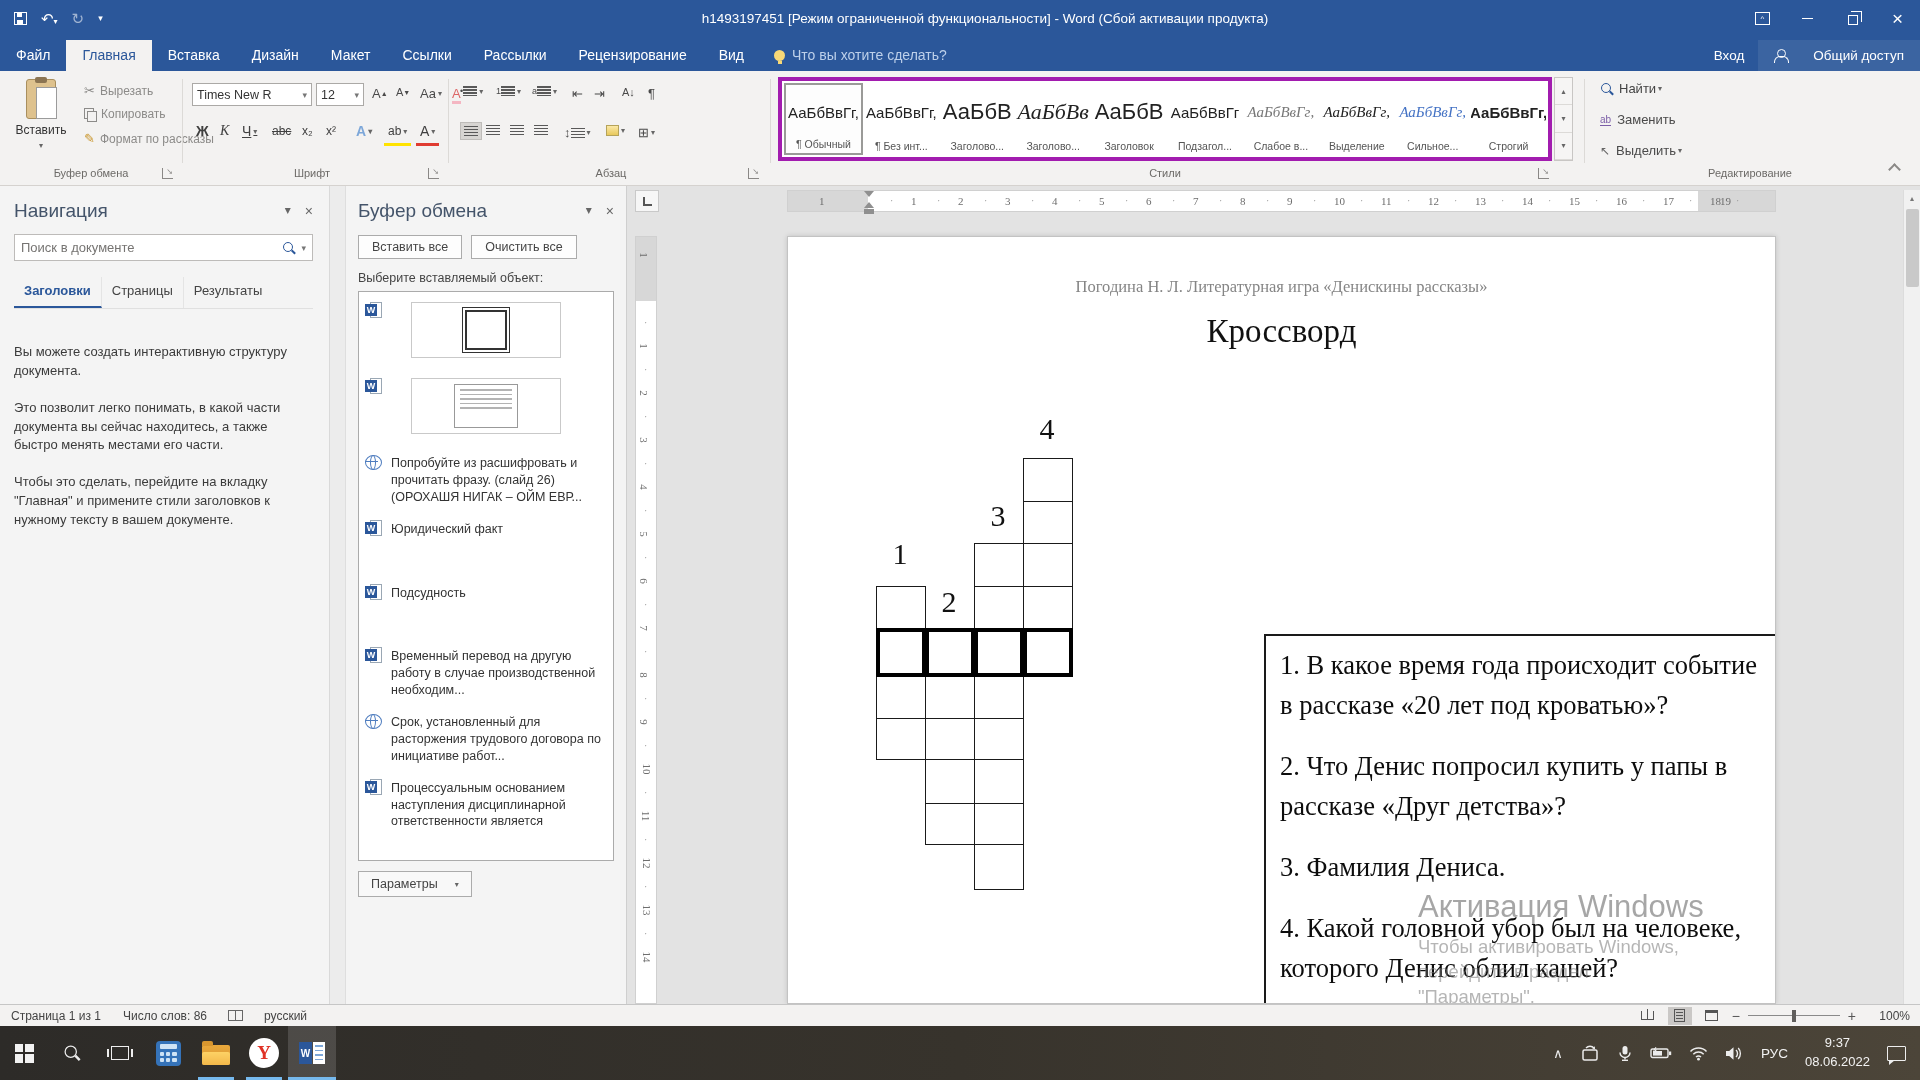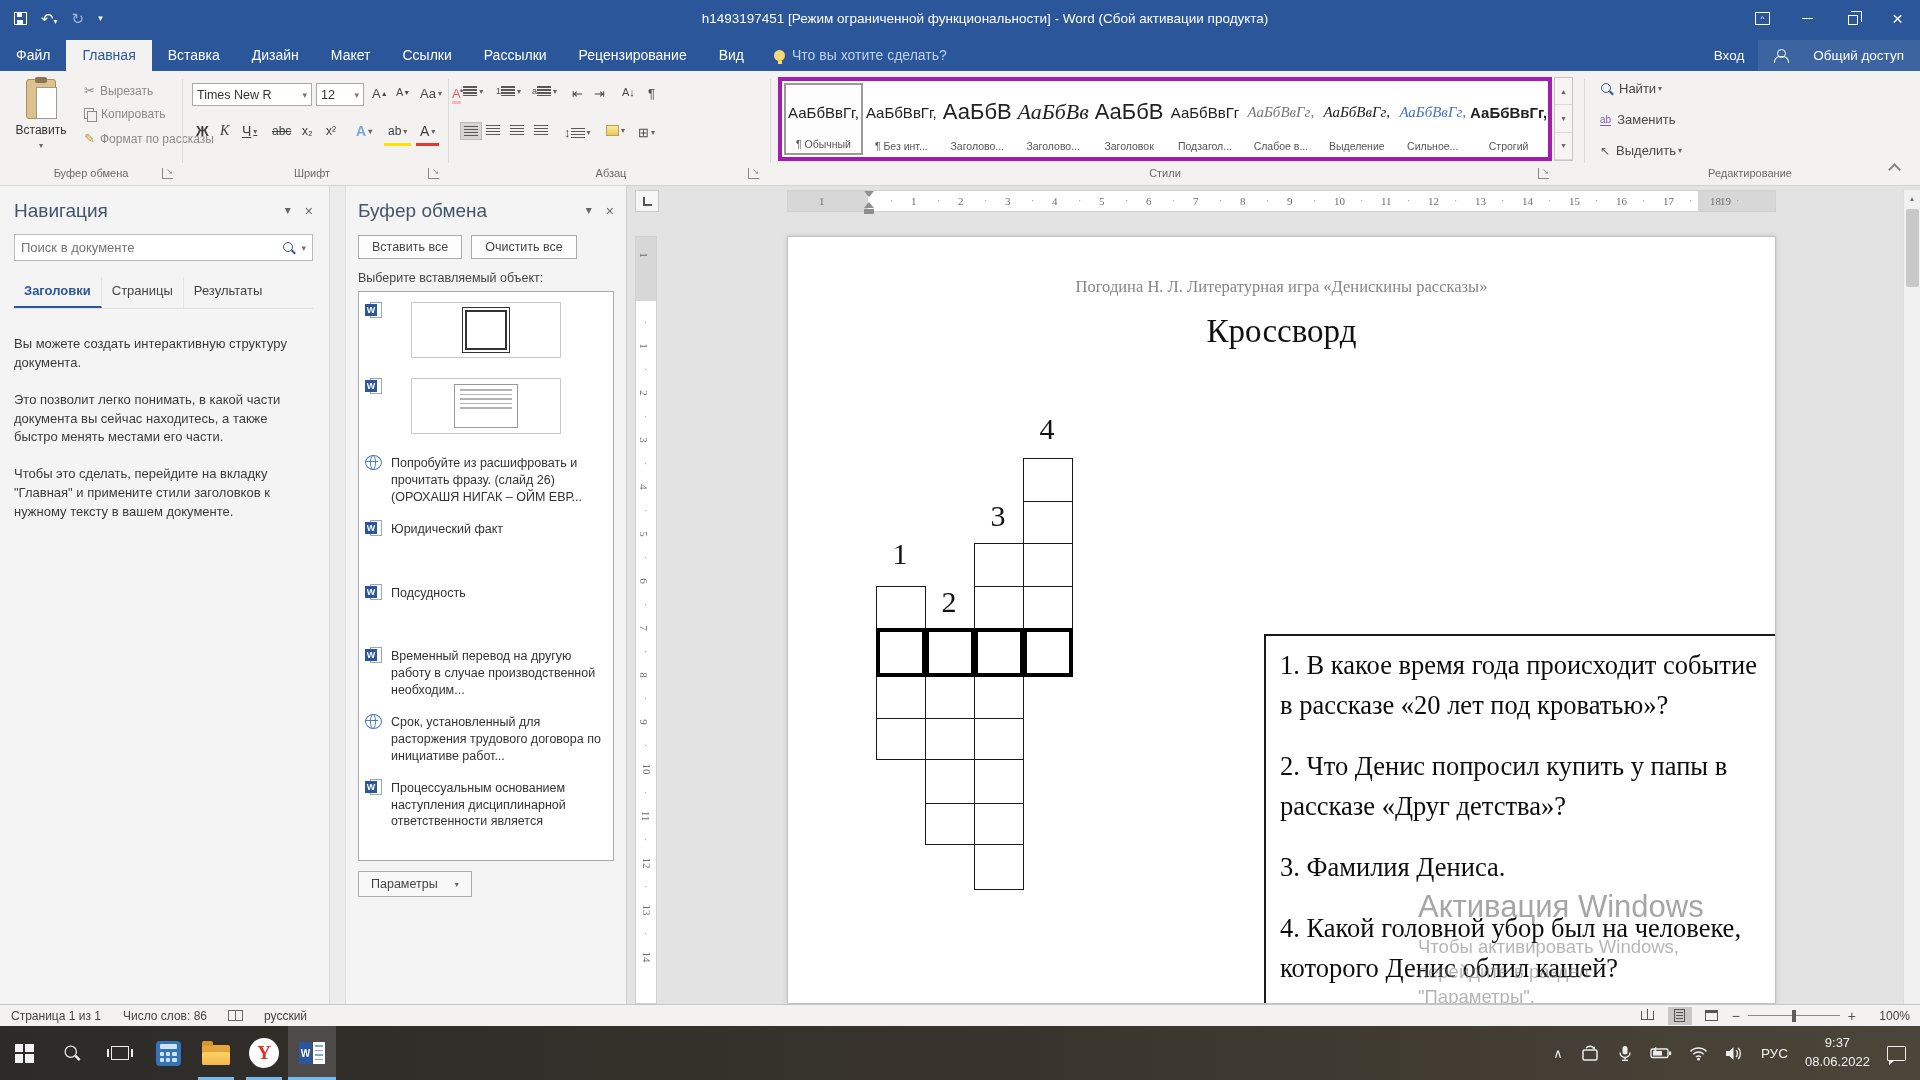--- a/index.html
+++ b/index.html
@@ -459,21 +459,21 @@
       <span style="display:flex;align-items:center;gap:5px;color:#2b579a">
           <span class="mag"></span>
           <span style="color:#777;font-size:9px">▾</span>
         </span>
     </div>
     <div class="navtabs">
       <span class="navtab active">Заголовки</span>
       <span class="navtab">Страницы</span>
       <span class="navtab" style="border-right:none">Результаты</span>
     </div>
-    <p class="npar" style="margin-top:26px">Вы можете создать интерактивную структуру документа.</p>
+    <p class="npar" style="margin-top:34px">Вы можете создать интерактивную структуру документа.</p>
     <p class="npar">Это позволит легко понимать, в какой части документа вы сейчас находитесь, а также быстро менять местами его части.</p>
     <p class="npar">Чтобы это сделать, перейдите на вкладку "Главная" и примените стили заголовков к нужному тексту в вашем документе.</p>
   </div>
 
   <div class="panedivider"></div>
 
   <div class="clippane">
     <div class="pane-head">
       <span class="pane-title">Буфер обмена</span>
       <span class="pane-ctrl">

